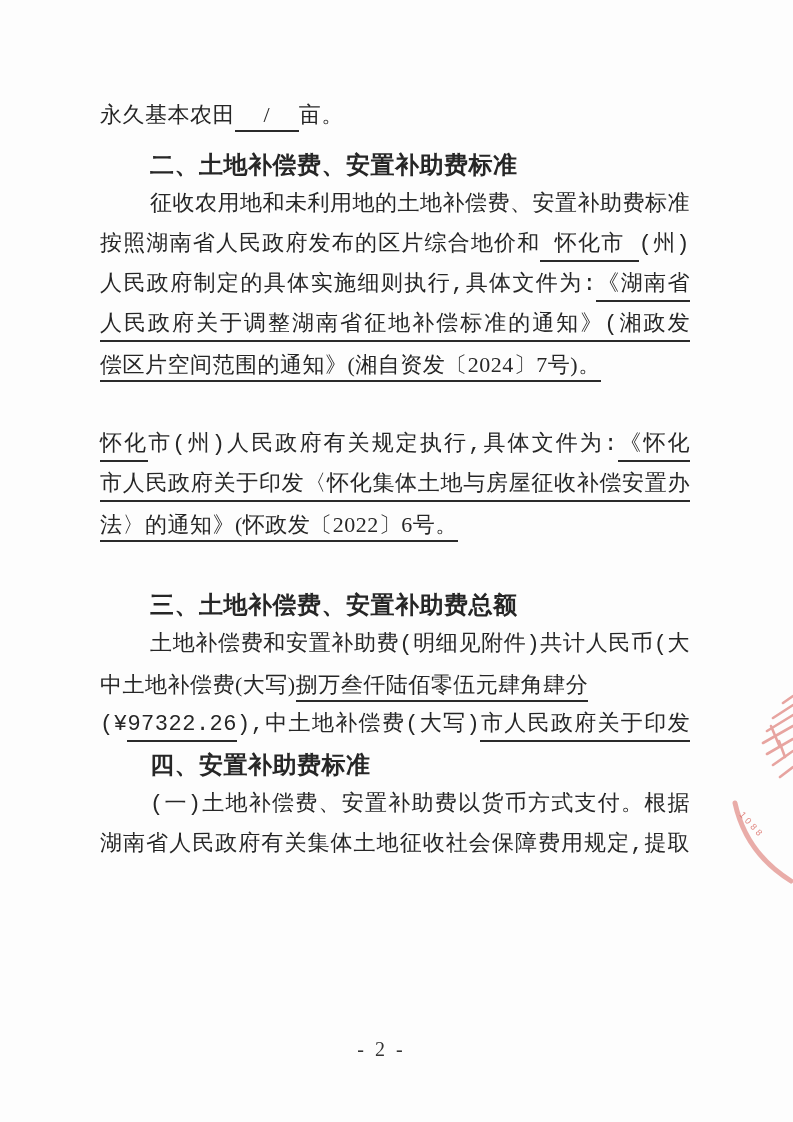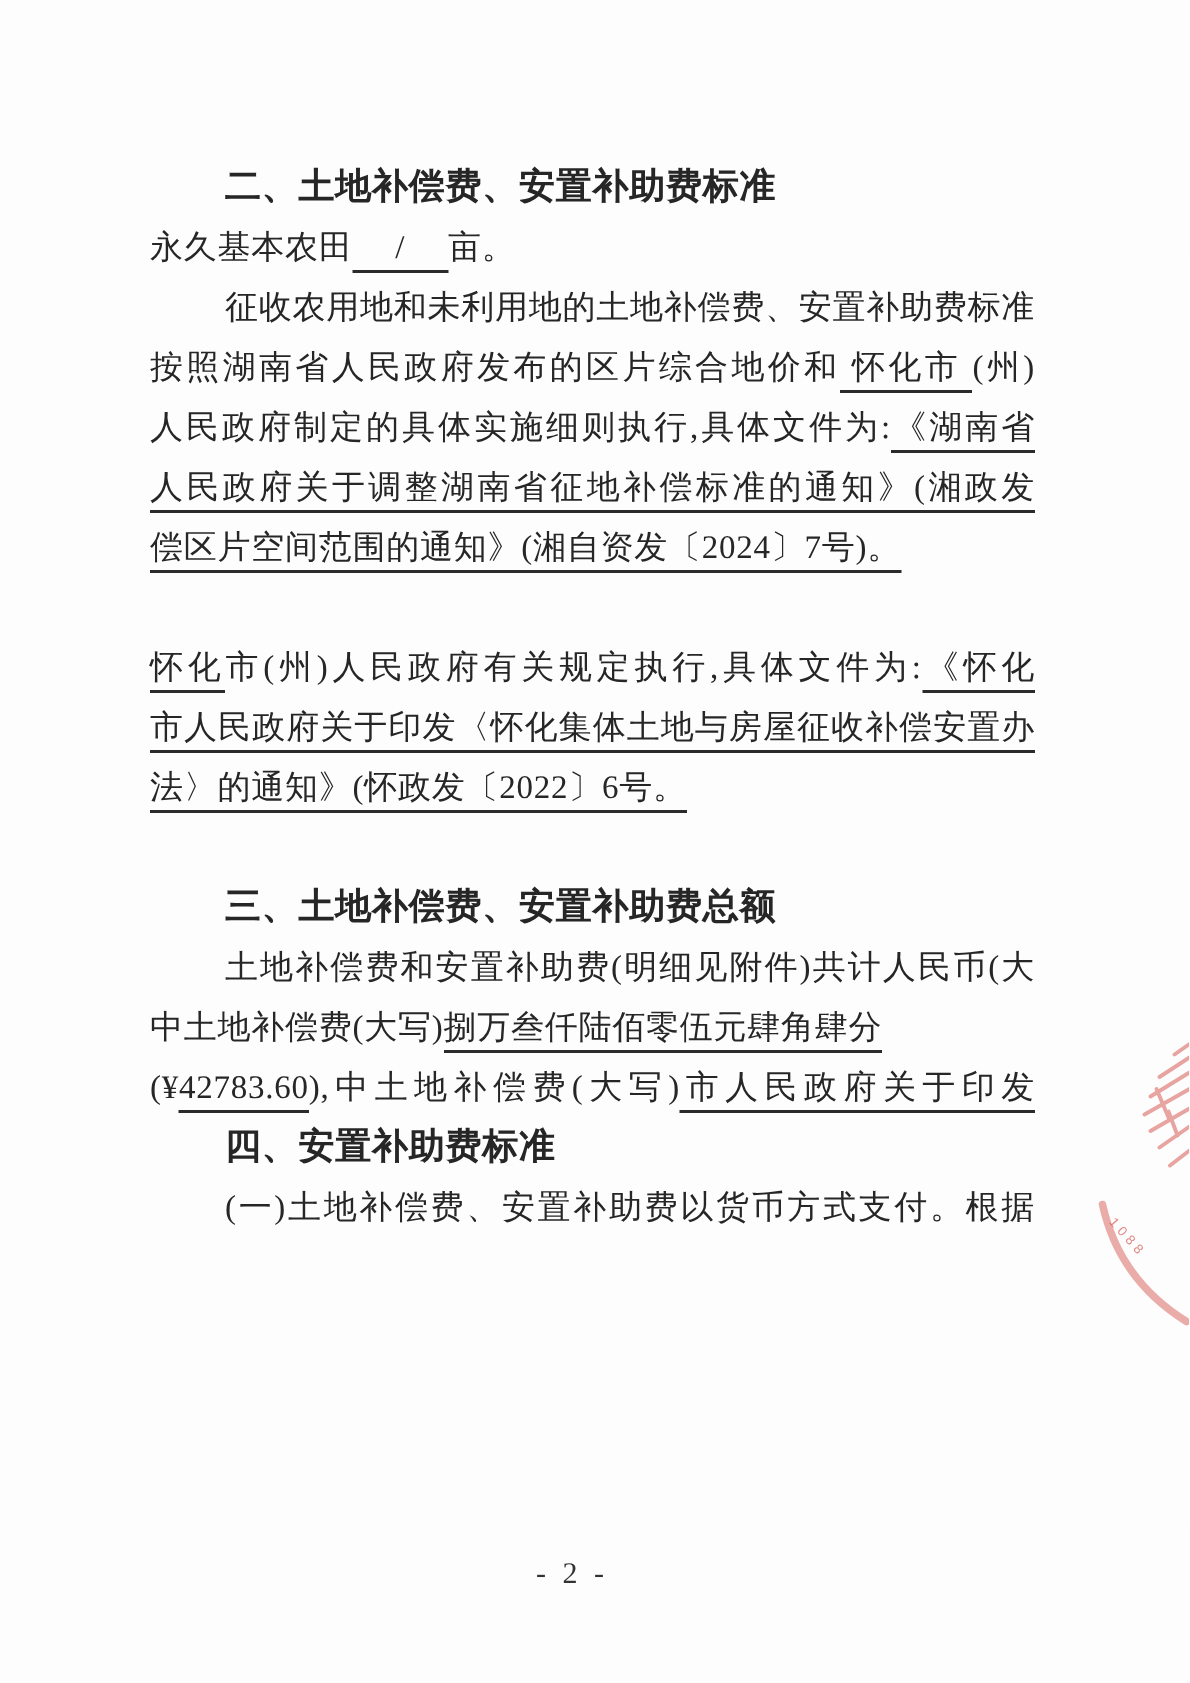--- a/index.html
+++ b/index.html
@@ -21,20 +21,21 @@
   .line {
     height: 40px;
     line-height: 40px;
     font-size: 22px;
     letter-spacing: 0.5px;
     white-space: pre-wrap;
   }
   .line.fill {
     text-align: justify;
     text-align-last: justify;
+    font-family: Liberation Mono, monospace;
   }
   .line.indent { padding-left: 50px; }
   .line.heading {
     font-family: "Liberation Sans", "DejaVu Sans", sans-serif;
     font-weight: bold;
     font-size: 24px;
   }
   .line.heading.extra-top { margin-top: 10px; }
   .spacer { height: 40px; }
   .u {
@@ -60,38 +61,39 @@
     height: 195px;
     pointer-events: none;
   }
 </style>
 </head>
 <body>
 
 <div class="page">
 
   <div class="content">
+      <div class="line body"><span>永久基本农田</span><span class="u">　 / 　</span><span>亩。</span></div>
       <div class="line heading indent extra-top"><span>二、土地补偿费、安置补助费标准</span></div>
-      <div class="line body"><span>永久基本农田</span><span class="u">　 / 　</span><span>亩。</span></div>
       <div class="line body fill indent"><span>征收农用地和未利用地的土地补偿费、安置补助费标准</span></div>
       <div class="line body fill"><span>按照湖南省人民政府发布的区片综合地价和</span><span class="u"> 怀化市 </span><span>(州)</span></div>
       <div class="line body fill"><span>人民政府制定的具体实施细则执行,具体文件为:</span><span class="u">《湖南省</span></div>
       <div class="line body fill"><span class="u">人民政府关于调整湖南省征地补偿标准的通知》(湘政发</span></div>
       <div class="line body"><span class="u">偿区片空间范围的通知》(湘自资发〔2024〕7号)。</span></div>
       <div class="spacer"></div>
       <div class="line body fill"><span class="u">怀化</span><span>市(州)人民政府有关规定执行,具体文件为:</span><span class="u">《怀化</span></div>
       <div class="line body fill"><span class="u">市人民政府关于印发〈怀化集体土地与房屋征收补偿安置办</span></div>
       <div class="line body"><span class="u">法〉的通知》(怀政发〔2022〕6号。</span></div>
       <div class="spacer"></div>
       <div class="line heading indent"><span>三、土地补偿费、安置补助费总额</span></div>
       <div class="line body fill indent"><span>土地补偿费和安置补助费(明细见附件)共计人民币(大</span></div>
       <div class="line body"><span>中土地补偿费(大写)</span><span class="u">捌万叁仟陆佰零伍元肆角肆分</span></div>
-      <div class="line body fill"><span>(¥</span><span class="u">42783.60</span><span>),中土地补偿费(大写)</span><span class="u">市人民政府关于印发</span></div>
+      <div class="line body fill"><span>(¥</span><span class="u">97322.26</span><span>),中土地补偿费(大写)</span><span class="u">市人民政府关于印发</span></div>
       <div class="line heading indent"><span>四、安置补助费标准</span></div>
       <div class="line body fill indent"><span>(一)土地补偿费、安置补助费以货币方式支付。根据</span></div>
+      <div class="line body fill"><span>湖南省人民政府有关集体土地征收社会保障费用规定,提取</span></div>
     </div>
 
   <div class="footer">- 2 -</div>
 
   <svg class="seal" viewBox="0 0 80 195" xmlns="http://www.w3.org/2000/svg">
     <g stroke="#d96a63" stroke-width="2.6" stroke-linecap="round" opacity="0.6" fill="none">
       <path d="M 70 10 L 80 3"></path>
       <path d="M 60 25 L 80 12"></path>
       <path d="M 54 38 L 80 22"></path>
       <path d="M 50 50 L 80 33"></path>

